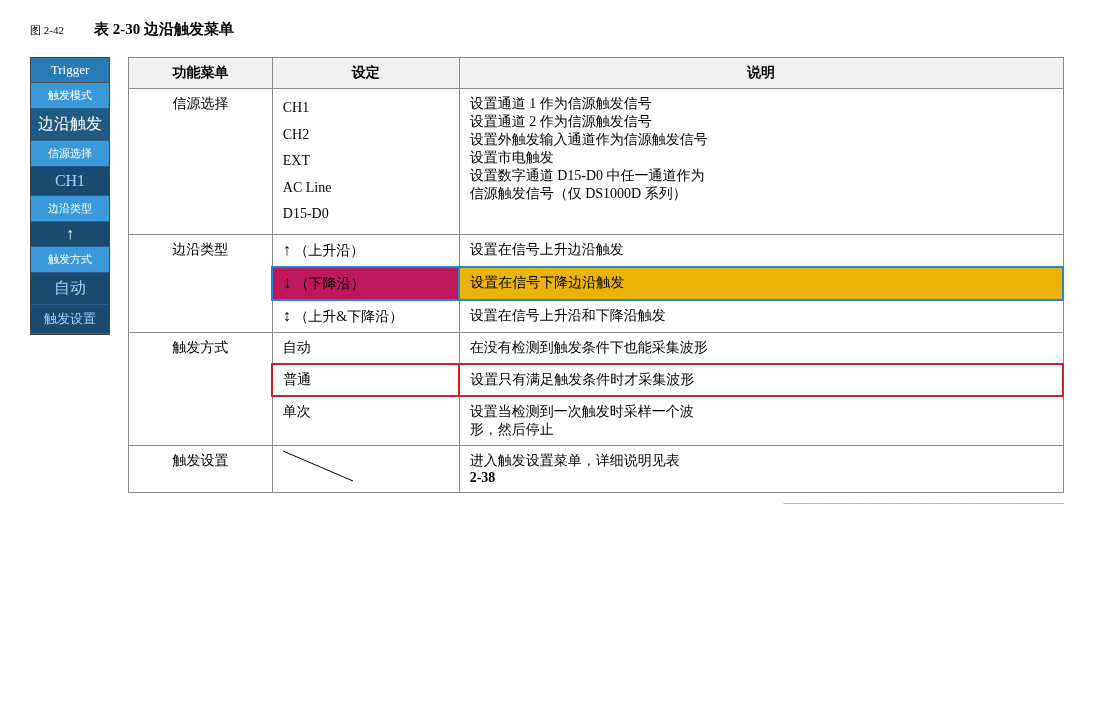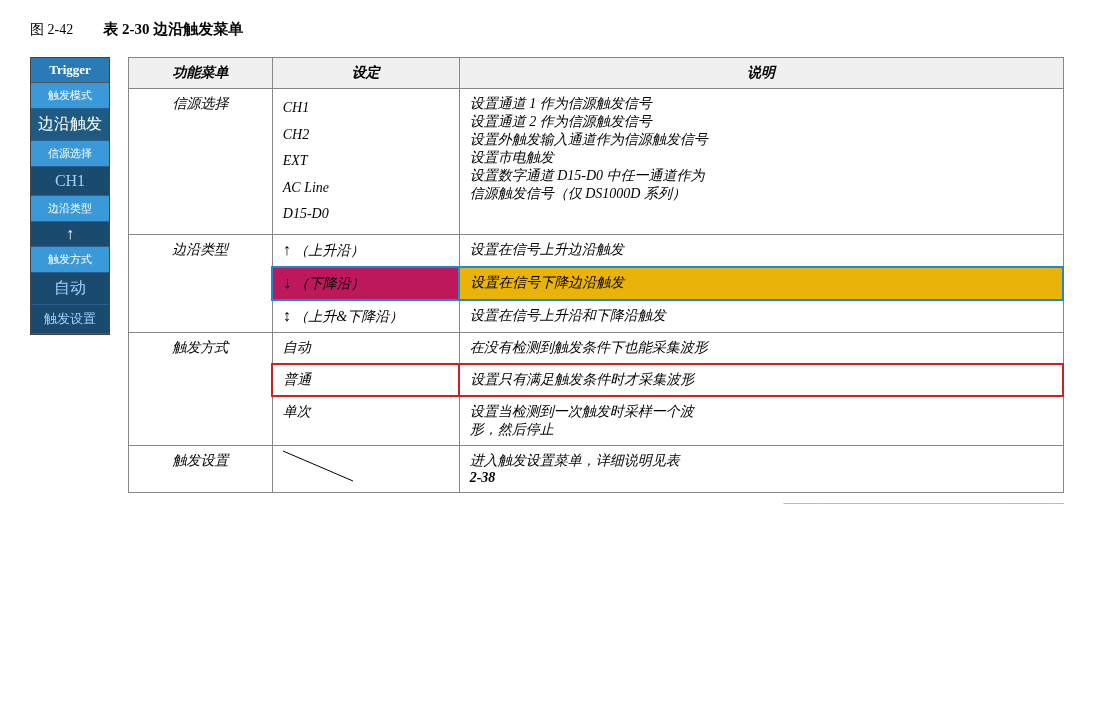--- a/index.html
+++ b/index.html
@@ -11,21 +11,21 @@
       padding: 20px 30px;
     }
 
     .page-title {
       display: flex;
       align-items: baseline;
       gap: 30px;
       margin-bottom: 18px;
     }
     .fig-label {
-      font-size: 14px;
+      font-size: 11px;
       color: #000;
     }
     .table-caption {
       font-size: 15px;
       font-weight: bold;
       color: #000;
     }
 
     .main-content {
       display: flex;
@@ -42,21 +42,20 @@
       border: 1px solid #444;
       background: #1a4a6e;
     }
     .sidebar-trigger-header {
       background: #2a7ab5;
       color: #fff;
       font-size: 13px;
       text-align: center;
       padding: 4px 2px;
       border-bottom: 1px solid #555;
-      font-weight: bold;
     }
     .sidebar-item {
       color: #fff;
       font-size: 11px;
       text-align: center;
       padding: 5px 2px;
       border-bottom: 1px solid #2a6090;
     }
     .sidebar-item.active {
       background: #3a9ad9;
@@ -82,21 +81,20 @@
       background: #1a4a6e;
       color: #a0d0ff;
       font-size: 13px;
     }
 
     
     .doc-table {
       border-collapse: collapse;
       flex: 1;
       min-width: 700px;
-      font-style: italic;
     }
     .doc-table th, .doc-table td {
       border: 1px solid #888;
       padding: 6px 10px;
       vertical-align: top;
     }
     .doc-table thead th {
       background: #f0f0f0;
       font-weight: bold;
       font-size: 14px;

